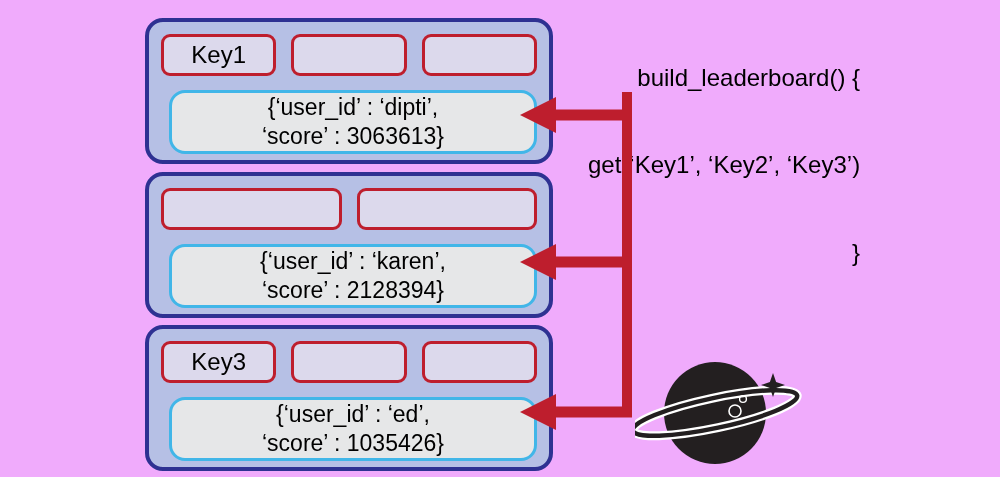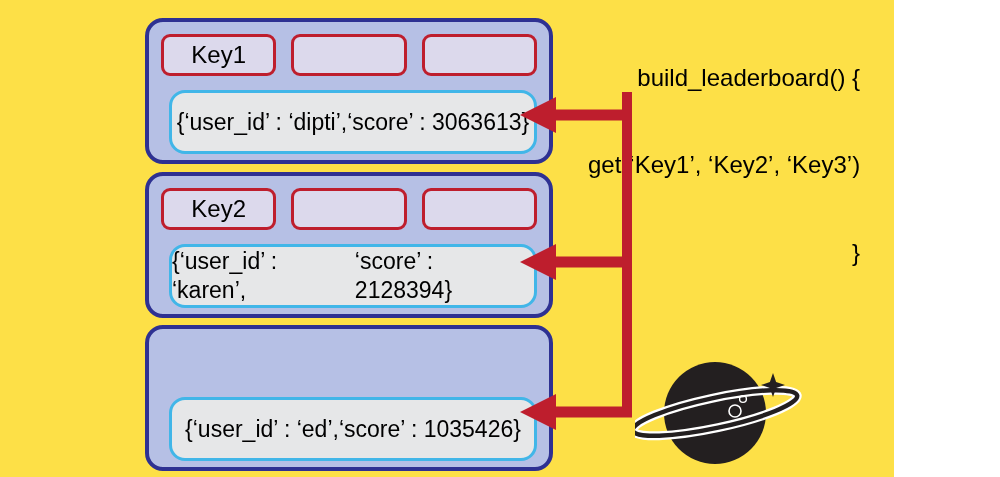--- a/index.html
+++ b/index.html
@@ -1,20 +1,20 @@
 <!DOCTYPE html>
 <html><head>
 <meta charset="utf-8">
 <style>
   html, body { margin: 0; padding: 0; background: #ffffff; }
   .canvas {
     position: relative;
-    width: 894px;
+    width: 1000px;
     height: 477px;
-    background: #fde047;
+    background: #f0abfc;
     font-family: "Liberation Sans", sans-serif;
     color: #000;
     overflow: hidden;
   }
 
   
   .block {
     position: absolute;
     left: 145px;
     width: 408px;
@@ -48,21 +48,21 @@
     position: absolute;
     left: 20px;
     right: 12px;
     top: 68px;
     height: 64px;
     background: #e6e7e8;
     border: 3px solid #41b6e8;
     border-radius: 16px;
     box-sizing: border-box;
     display: flex;
-    flex-direction: row;
+    flex-direction: column;
     align-items: center;
     justify-content: center;
     font-size: 23px;
     line-height: 1.25;
   }
 
   
   .code {
     position: absolute;
     left: 588px;
@@ -98,33 +98,37 @@
       <div class="slot"></div>
     </div>
     <div class="record">
       <div>{‘user_id’ : ‘dipti’,</div>
       <div>‘score’ : 3063613}</div>
     </div>
   </div>
 
   <div class="block" style="top:172px">
     <div class="slots">
-      <div class="slot">
-        <span>Key2</span>
-      </div>
       <div class="slot"></div>
       <div class="slot"></div>
     </div>
     <div class="record">
       <div>{‘user_id’ : ‘karen’,</div>
       <div>‘score’ : 2128394}</div>
     </div>
   </div>
 
   <div class="block" style="top:325px">
+    <div class="slots">
+      <div class="slot">
+        <span>Key3</span>
+      </div>
+      <div class="slot"></div>
+      <div class="slot"></div>
+    </div>
     <div class="record">
       <div>{‘user_id’ : ‘ed’,</div>
       <div>‘score’ : 1035426}</div>
     </div>
   </div>
 
   <div class="code">
     <div>build_leaderboard() {</div>
     <div>get(‘Key1’, ‘Key2’, ‘Key3’)</div>
     <div>}</div>

